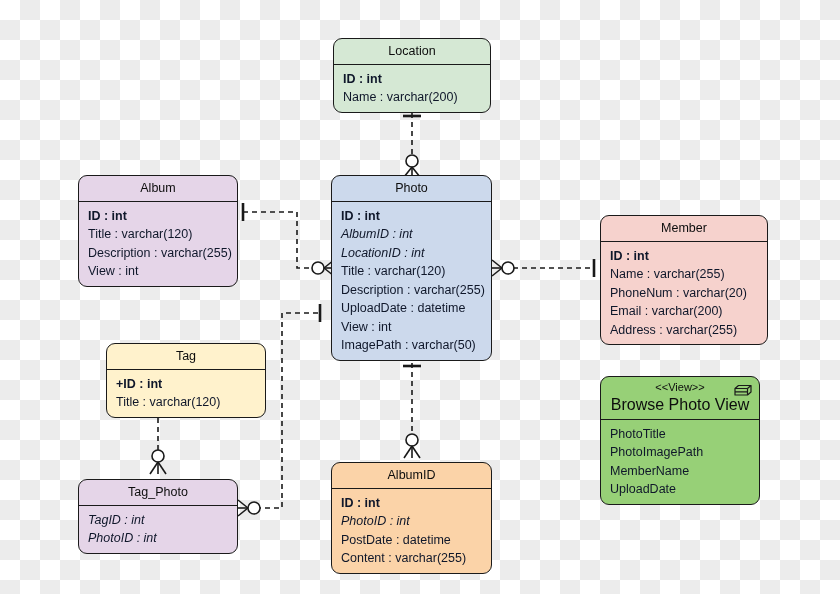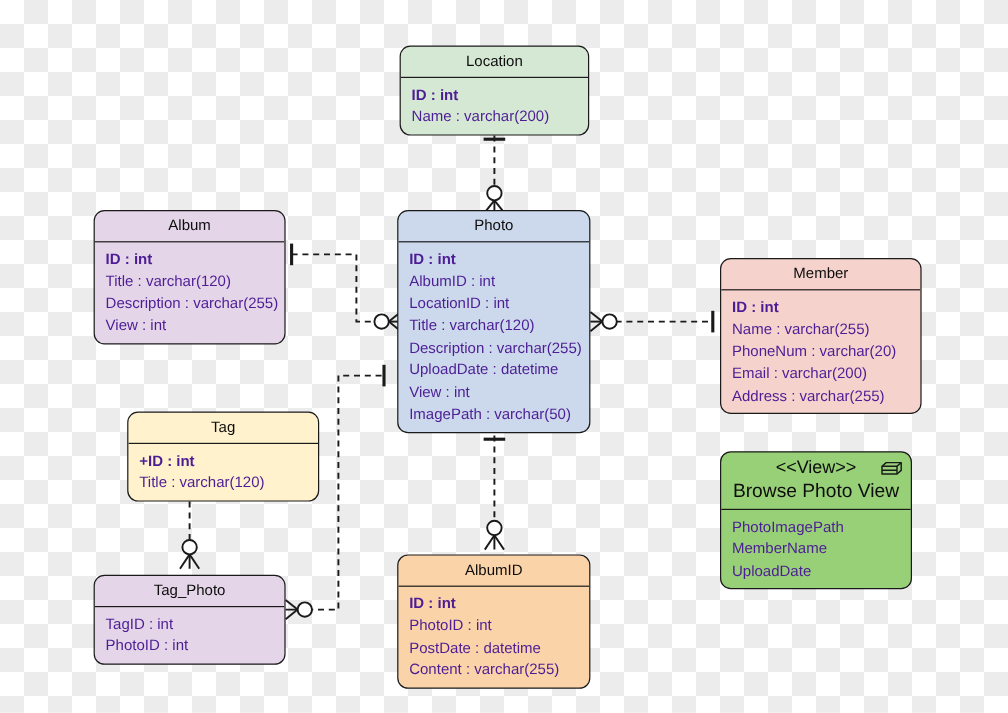--- a/index.html
+++ b/index.html
@@ -44,40 +44,40 @@
     text-align: center;
     font-size: 12.5px;
     color: #0d0d0d;
     line-height: 1;
     padding: 6px 8px 6px 8px;
     border-bottom: 1.4px solid #1a1a1a;
     white-space: nowrap;
   }
   .entity-header .stereo {
     display: block;
-    font-size: 15px;
+    font-size: 11px;
     line-height: 1.25;
   }
   .entity-header .vname {
     display: block;
     font-size: 16px;
     line-height: 1.25;
   }
   .entity-body {
     padding: 5px 0 5px 0;
   }
   .attr {
     font-size: 12.5px;
-    color: #4c1d95;
+    color: #0f172a;
     line-height: 1;
     padding: 3px 9px 3px 9px;
     white-space: nowrap;
   }
   .attr.pk { font-weight: bold; }
-  .attr.fk { }
+  .attr.fk { font-style: italic; }
 
   .view-icon {
     position: absolute;
     right: 7px;
     top: 7px;
     width: 18px;
     height: 14px;
   }
 </style>
 </head>
@@ -234,19 +234,20 @@
       <span class="stereo">&lt;&lt;View&gt;&gt;</span>
       <span class="vname">Browse Photo View</span>
       <svg class="view-icon" viewBox="0 0 18 14" xmlns="http://www.w3.org/2000/svg">
         <path d="M1 4.5 L4.5 1.5 L17 1.5 L17 8 L13.5 11 L1 11 Z" fill="none" stroke="#1a1a1a" stroke-width="1.2" stroke-linejoin="round"></path>
         <path d="M1 4.5 L13.5 4.5 L13.5 11" fill="none" stroke="#1a1a1a" stroke-width="1.2" stroke-linejoin="round"></path>
         <path d="M13.5 4.5 L17 1.5" fill="none" stroke="#1a1a1a" stroke-width="1.2"></path>
         <path d="M1 7.8 L13.5 7.8" fill="none" stroke="#1a1a1a" stroke-width="1.2"></path>
       </svg>
     </div>
     <div class="entity-body">
+      <div class="attr">PhotoTitle</div>
       <div class="attr">PhotoImagePath</div>
       <div class="attr">MemberName</div>
       <div class="attr">UploadDate</div>
     </div>
   </div>
 
 </div>
 
 </body></html>

